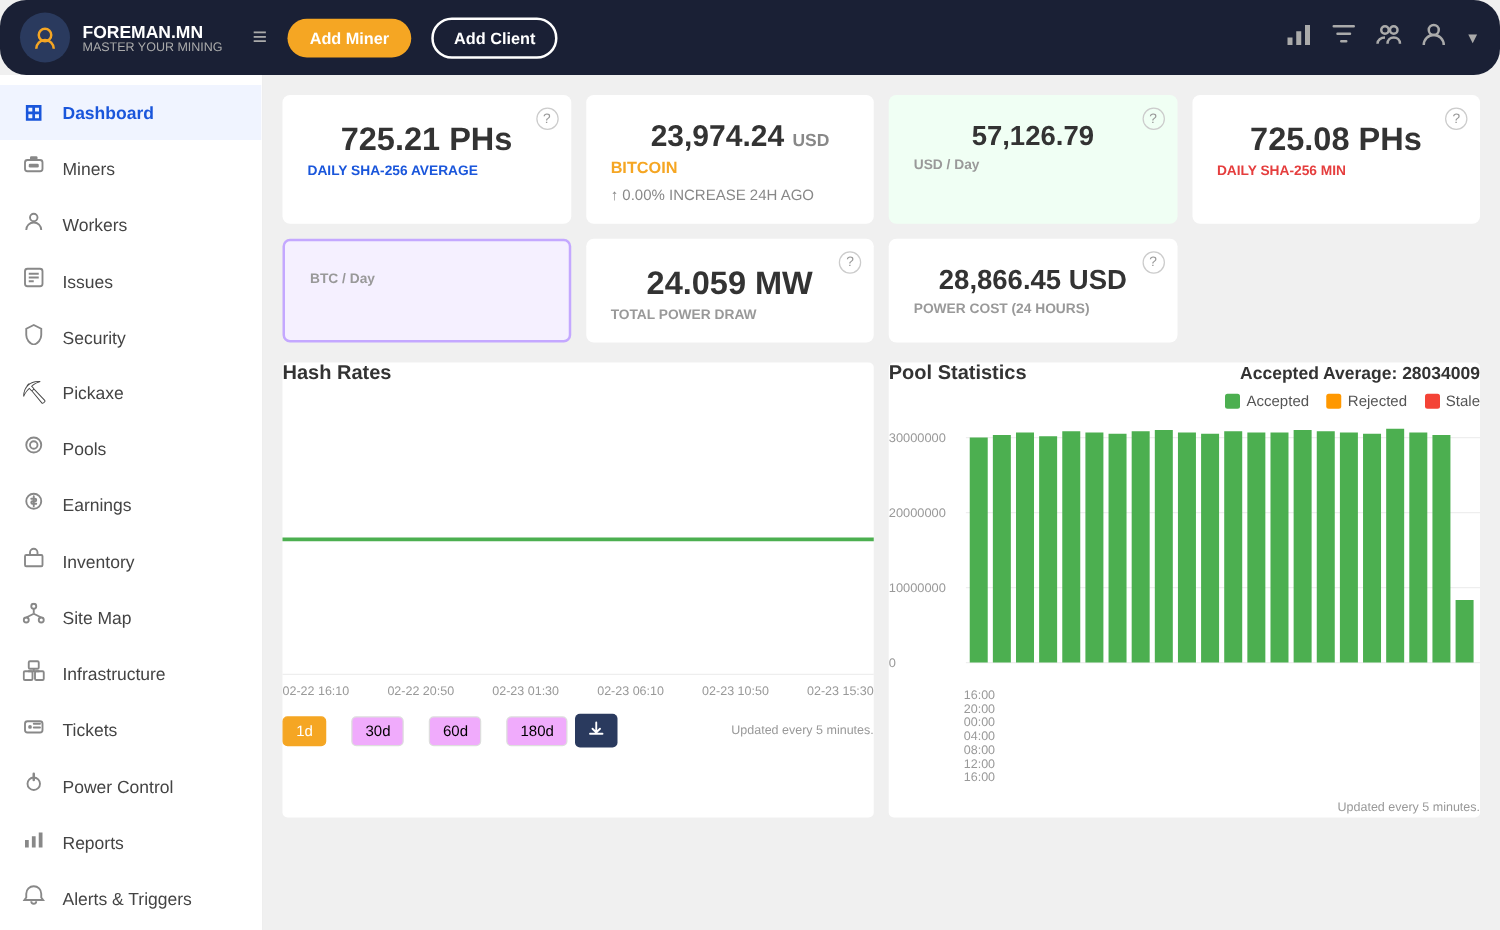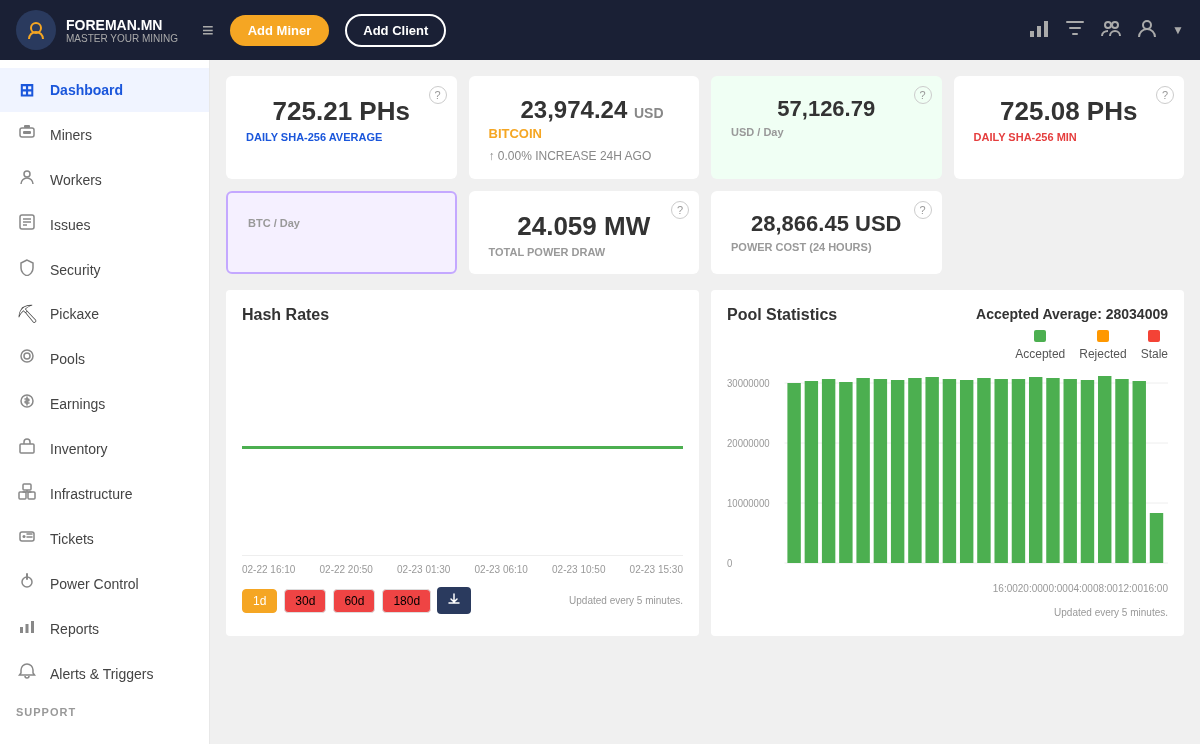--- a/index.html
+++ b/index.html
@@ -7,20 +7,21 @@
 
     
     .header {
       background: #1a2035;
       height: 60px;
       display: flex;
       align-items: center;
       padding: 0 16px;
       gap: 16px;
       flex-shrink: 0;
+      border-radius: 21px;
     }
     .logo-area { display: flex; align-items: center; gap: 10px; }
     .logo-circle {
       width: 40px; height: 40px; border-radius: 50%;
       background: #2a3a5e;
       display: flex; align-items: center; justify-content: center;
       color: #fff; font-size: 18px;
     }
     .logo-text { color: #fff; }
     .logo-text .brand { font-weight: bold; font-size: 14px; }
@@ -83,51 +84,51 @@
     .stat-label.gray { color: #999; }
     .question-icon {
       position: absolute; top: 10px; right: 10px;
       width: 18px; height: 18px; border-radius: 50%;
       border: 1px solid #ccc; color: #999; font-size: 11px;
       display: flex; align-items: center; justify-content: center; cursor: pointer;
     }
 
     
     .charts-row { display: grid; grid-template-columns: 1fr 1fr; gap: 12px; }
-    .chart-card { background: #fff; border-radius: 4px; padding: 16px; }
+    .chart-card { background: #fff; border-radius: 4px; }
     .chart-title { font-size: 16px; font-weight: bold; color: #333; margin-bottom: 12px; }
     .legend-line { width: 40px; height: 3px; background: #4caf50; }
     .legend-box { width: 14px; height: 14px; border-radius: 2px; }
 
     
     .hash-chart-area {
       height: 220px; position: relative; border-bottom: 1px solid #eee;
       display: flex; align-items: center;
     }
     .hash-x-labels { display: flex; justify-content: space-between; font-size: 10px; color: #999; margin-top: 8px; }
     .chart-footer { display: flex; align-items: center; justify-content: space-between; margin-top: 12px; }
-    .time-buttons { display: flex; gap: 7px; }
+    .time-buttons { display: flex; gap: 20px; }
     .time-btn {
       padding: 4px 10px; border-radius: 4px; font-size: 12px;
-      border: 1px solid #ddd; cursor: pointer; background: #ef4444;
+      border: 1px solid #ddd; cursor: pointer; background: #f0abfc;
     }
     .time-btn.active { background: #f5a623; color: #fff; border-color: #f5a623; }
     .download-btn {
       background: #2a3a5e; color: #fff; border: none;
       padding: 5px 10px; border-radius: 4px; cursor: pointer;
     }
     .updated-text { font-size: 10px; color: #999; }
 
     
     .pool-chart-header { display: flex; align-items: flex-start; justify-content: space-between; margin-bottom: 12px; }
     .pool-title { font-size: 16px; font-weight: bold; color: #333; }
     .pool-accepted { font-size: 14px; font-weight: bold; color: #333; }
-    .pool-x-labels { display: flex; justify-content: flex-end; font-size: 10px; color: #999; margin-top: 6px; margin-left: 60px; }
+    .pool-x-labels { display: flex; justify-content: center; font-size: 10px; color: #999; margin-top: 6px; margin-left: 60px; flex-direction: column; }
     .pool-legend { display: flex; gap: 14px; font-size: 12px; color: #555; }
-    .legend-item { display: flex; align-items: center; gap: 5px; flex-direction: column; }
+    .legend-item { display: flex; align-items: center; gap: 5px; }
     .legend-dot { width: 12px; height: 12px; border-radius: 2px; }
   </style>
 </head>
 <body>
 
 <header class="header">
   <div class="logo-area">
     <div class="logo-circle">
       <svg width="22" height="22" viewBox="0 0 22 22" fill="none">
         <circle cx="11" cy="9" r="5" stroke="#f5a623" stroke-width="2" fill="none"></circle>
@@ -246,20 +247,33 @@
         <svg width="18" height="18" viewBox="0 0 18 18" fill="none">
             <rect x="2" y="7" width="14" height="9" rx="1" stroke="#888" stroke-width="1.5" fill="none"></rect>
             <path d="M6 7V5a3 3 0 016 0v2" stroke="#888" stroke-width="1.5" fill="none"></path>
           </svg>
       </span>
       <span class="sidebar-label">Inventory</span>
     </div>
     <div class="sidebar-item">
       <span class="sidebar-icon">
         <svg width="18" height="18" viewBox="0 0 18 18" fill="none">
+            <circle cx="9" cy="3" r="2" stroke="#888" stroke-width="1.5" fill="none"></circle>
+            <circle cx="3" cy="14" r="2" stroke="#888" stroke-width="1.5" fill="none"></circle>
+            <circle cx="15" cy="14" r="2" stroke="#888" stroke-width="1.5" fill="none"></circle>
+            <line x1="9" y1="5" x2="9" y2="9" stroke="#888" stroke-width="1.5"></line>
+            <line x1="9" y1="9" x2="3" y2="12" stroke="#888" stroke-width="1.5"></line>
+            <line x1="9" y1="9" x2="15" y2="12" stroke="#888" stroke-width="1.5"></line>
+          </svg>
+      </span>
+      <span class="sidebar-label">Site Map</span>
+    </div>
+    <div class="sidebar-item">
+      <span class="sidebar-icon">
+        <svg width="18" height="18" viewBox="0 0 18 18" fill="none">
             <rect x="1" y="10" width="7" height="7" rx="1" stroke="#888" stroke-width="1.5" fill="none"></rect>
             <rect x="10" y="10" width="7" height="7" rx="1" stroke="#888" stroke-width="1.5" fill="none"></rect>
             <rect x="5" y="2" width="8" height="6" rx="1" stroke="#888" stroke-width="1.5" fill="none"></rect>
             <line x1="9" y1="8" x2="9" y2="10" stroke="#888" stroke-width="1.5"></line>
             <line x1="4.5" y1="10" x2="13.5" y2="10" stroke="#888" stroke-width="1.5"></line>
           </svg>
       </span>
       <span class="sidebar-label">Infrastructure</span>
     </div>
     <div class="sidebar-item">

